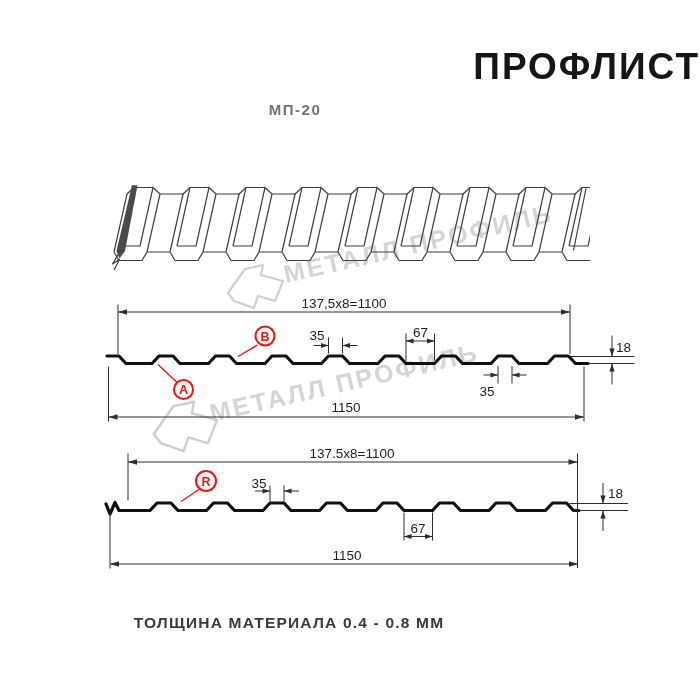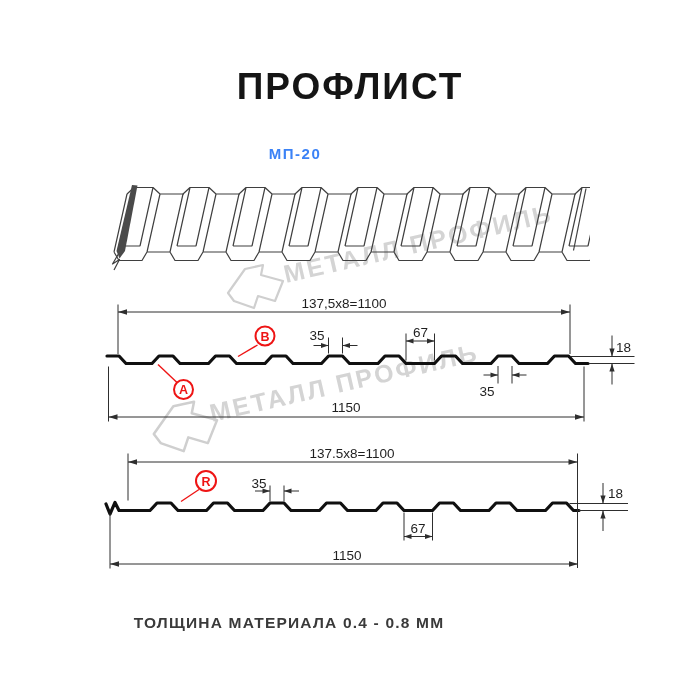--- a/index.html
+++ b/index.html
@@ -1,23 +1,23 @@
 <!DOCTYPE html>
 <html><head>
 <meta charset="utf-8">
 <style>
   html,body{margin:0;padding:0;background:#ffffff;}
   .canvas{position:relative;width:700px;height:700px;background:#fff;overflow:hidden;
           font-family:"Liberation Sans",sans-serif;}
   .layer{position:absolute;left:0;top:0;width:700px;height:700px;}
   .z1{z-index:1}.z2{z-index:2}.z3{z-index:3}
-  .page-title{position:absolute;left:0;top:66px;width:700px;text-align:center;
+  .page-title{position:absolute;left:0;top:46px;width:700px;text-align:right;
               font-size:37px;font-weight:bold;letter-spacing:2px;color:#151515;}
   .page-subtitle{position:absolute;left:0;top:101px;width:590px;text-align:center;
-              font-size:15px;font-weight:bold;letter-spacing:1.5px;color:#3b82f6;margin-top:44px;}
+              font-size:15px;font-weight:bold;letter-spacing:1.5px;color:#737373;}
   .footer-note{position:absolute;left:0;top:614px;width:578px;text-align:center;
               font-size:15.5px;font-weight:bold;letter-spacing:1.2px;color:#3a3a3a;}
   .wm-text{position:absolute;color:#d4d4d4;font-weight:bold;font-size:25px;letter-spacing:2.5px;
            white-space:nowrap;transform-origin:left bottom;transform:rotate(-13deg);line-height:25px;}
   .wm1{left:287px;top:262px;}
   .wm2{left:213px;top:401px;}
   svg text{font-family:"Liberation Sans",sans-serif;font-size:13.5px;fill:#1f1f1f;}
   svg text.red{fill:#ee1414;font-weight:bold;font-size:12.5px;}
   .dimline{stroke:#2e2e2e;stroke-width:1;fill:none;}
   .profile{stroke:#101010;stroke-width:3.2;fill:none;stroke-linejoin:round;stroke-linecap:round;}

